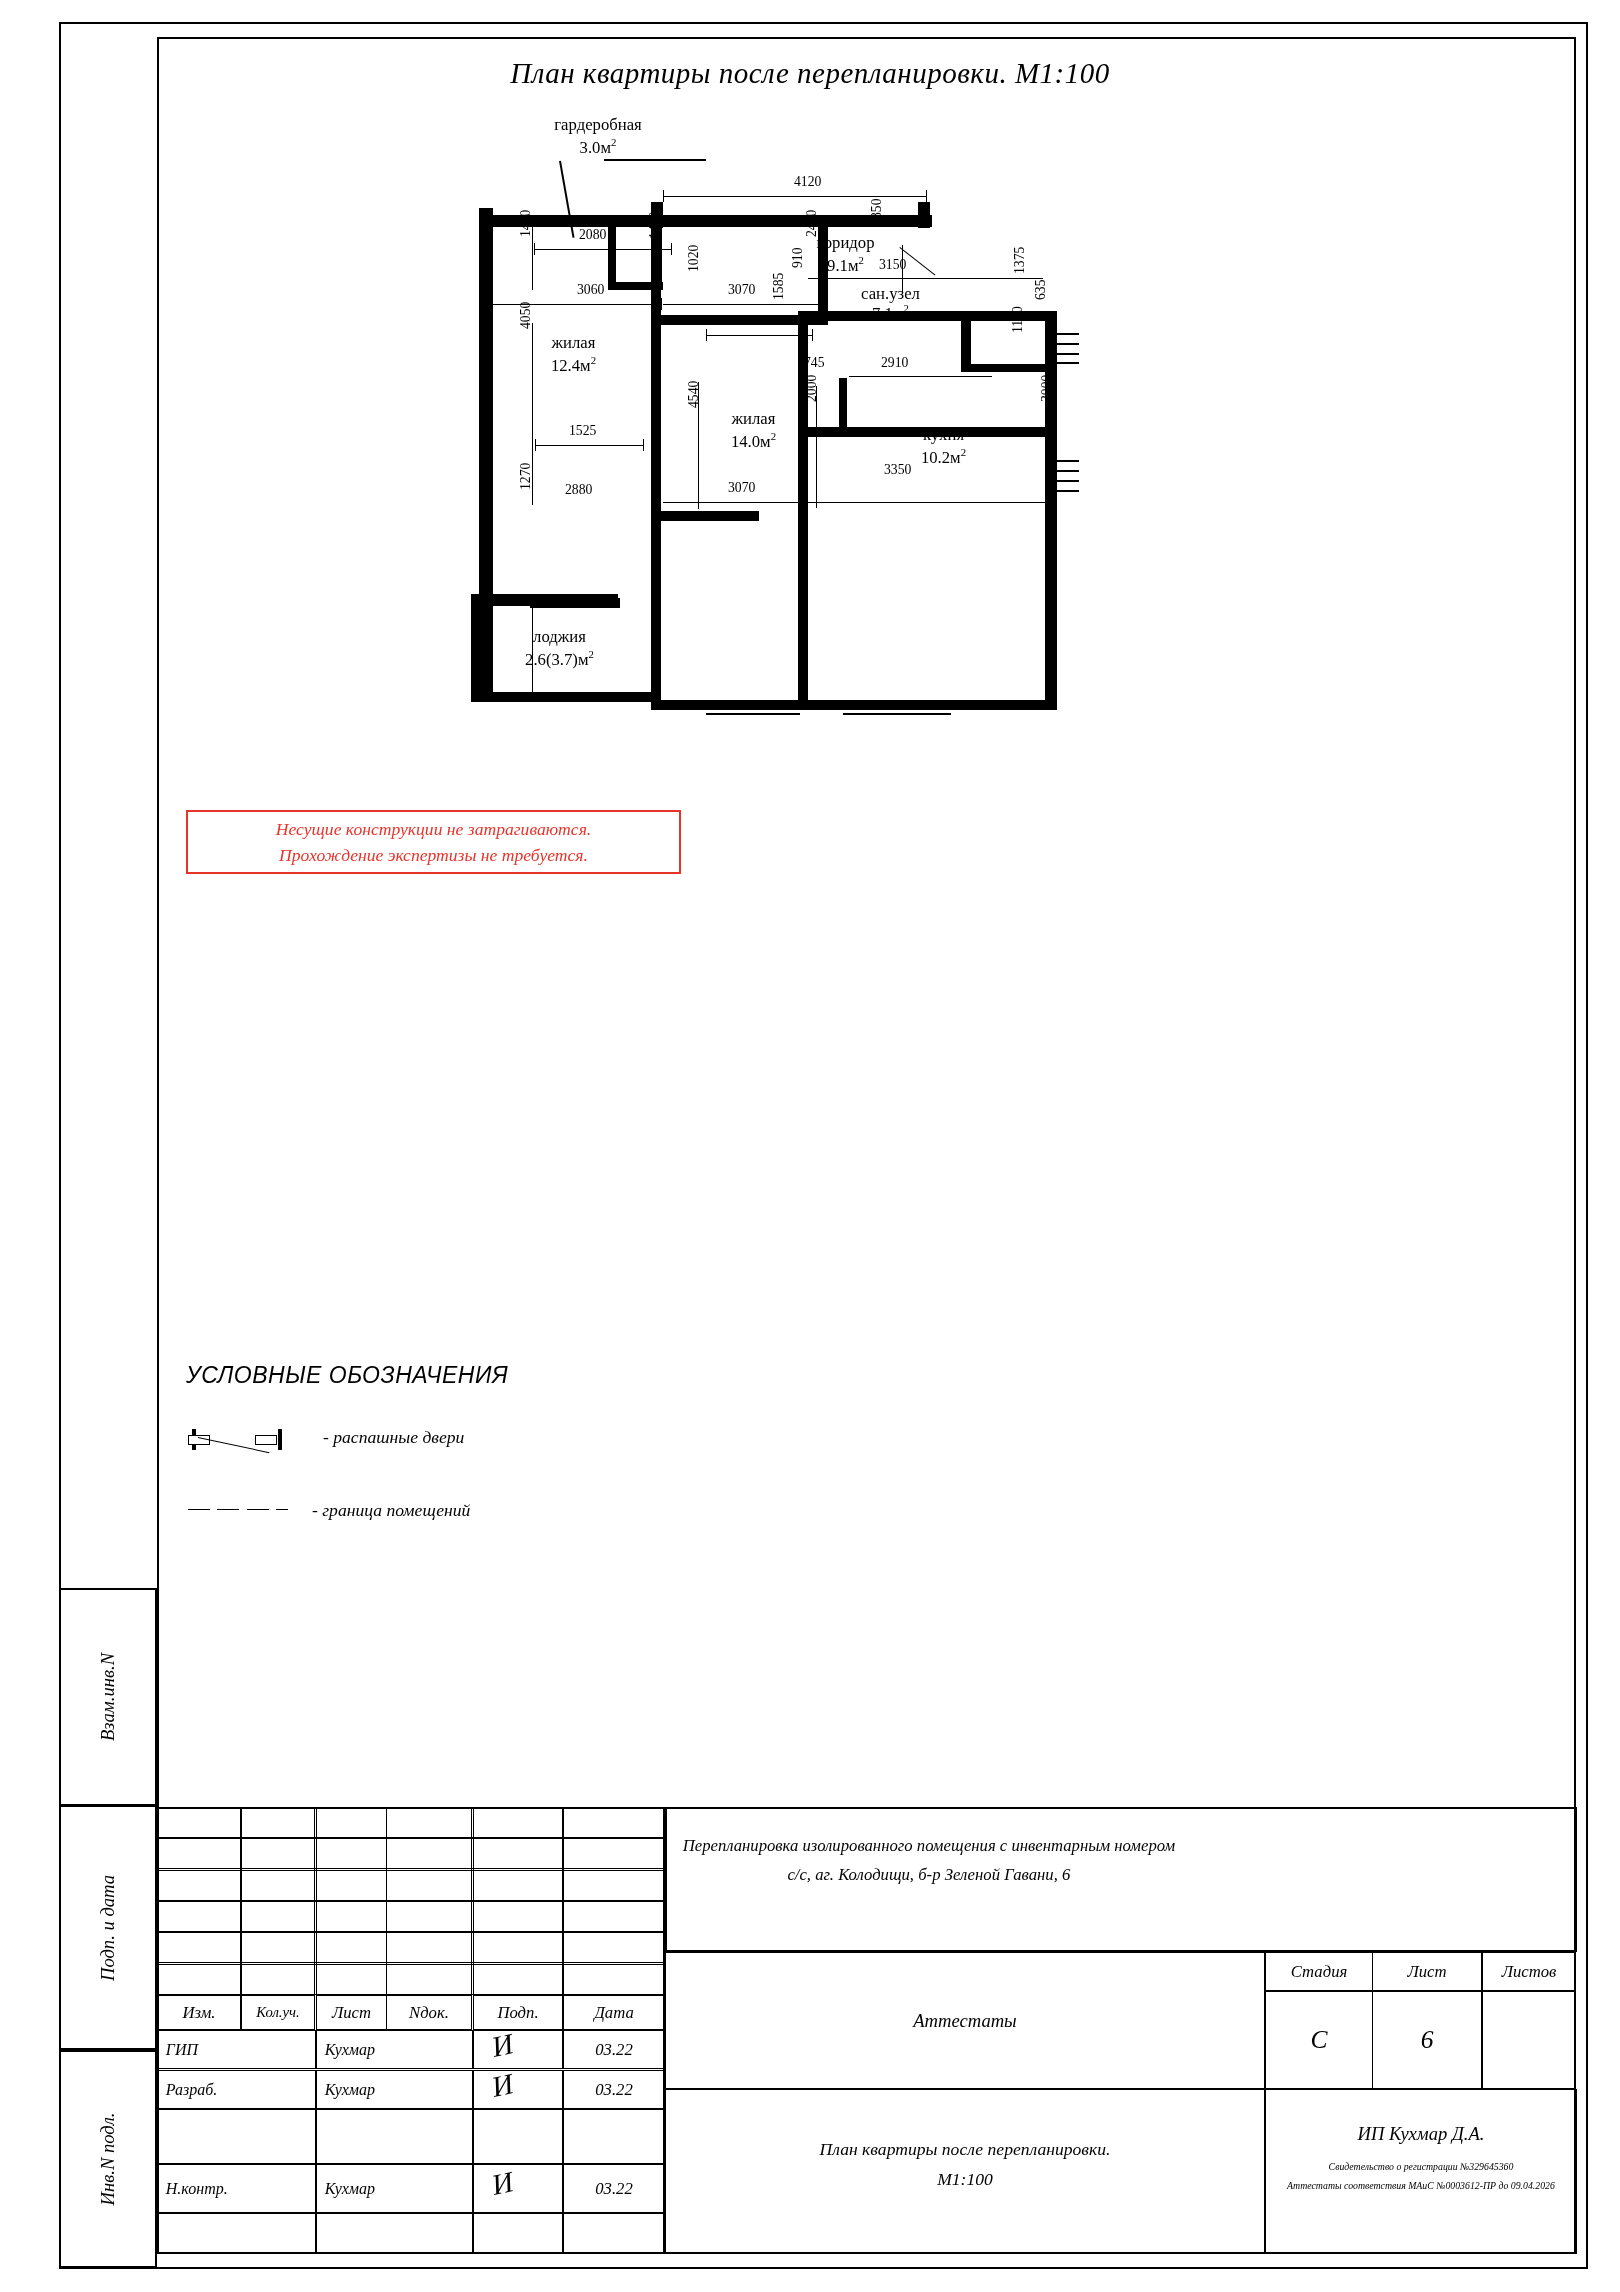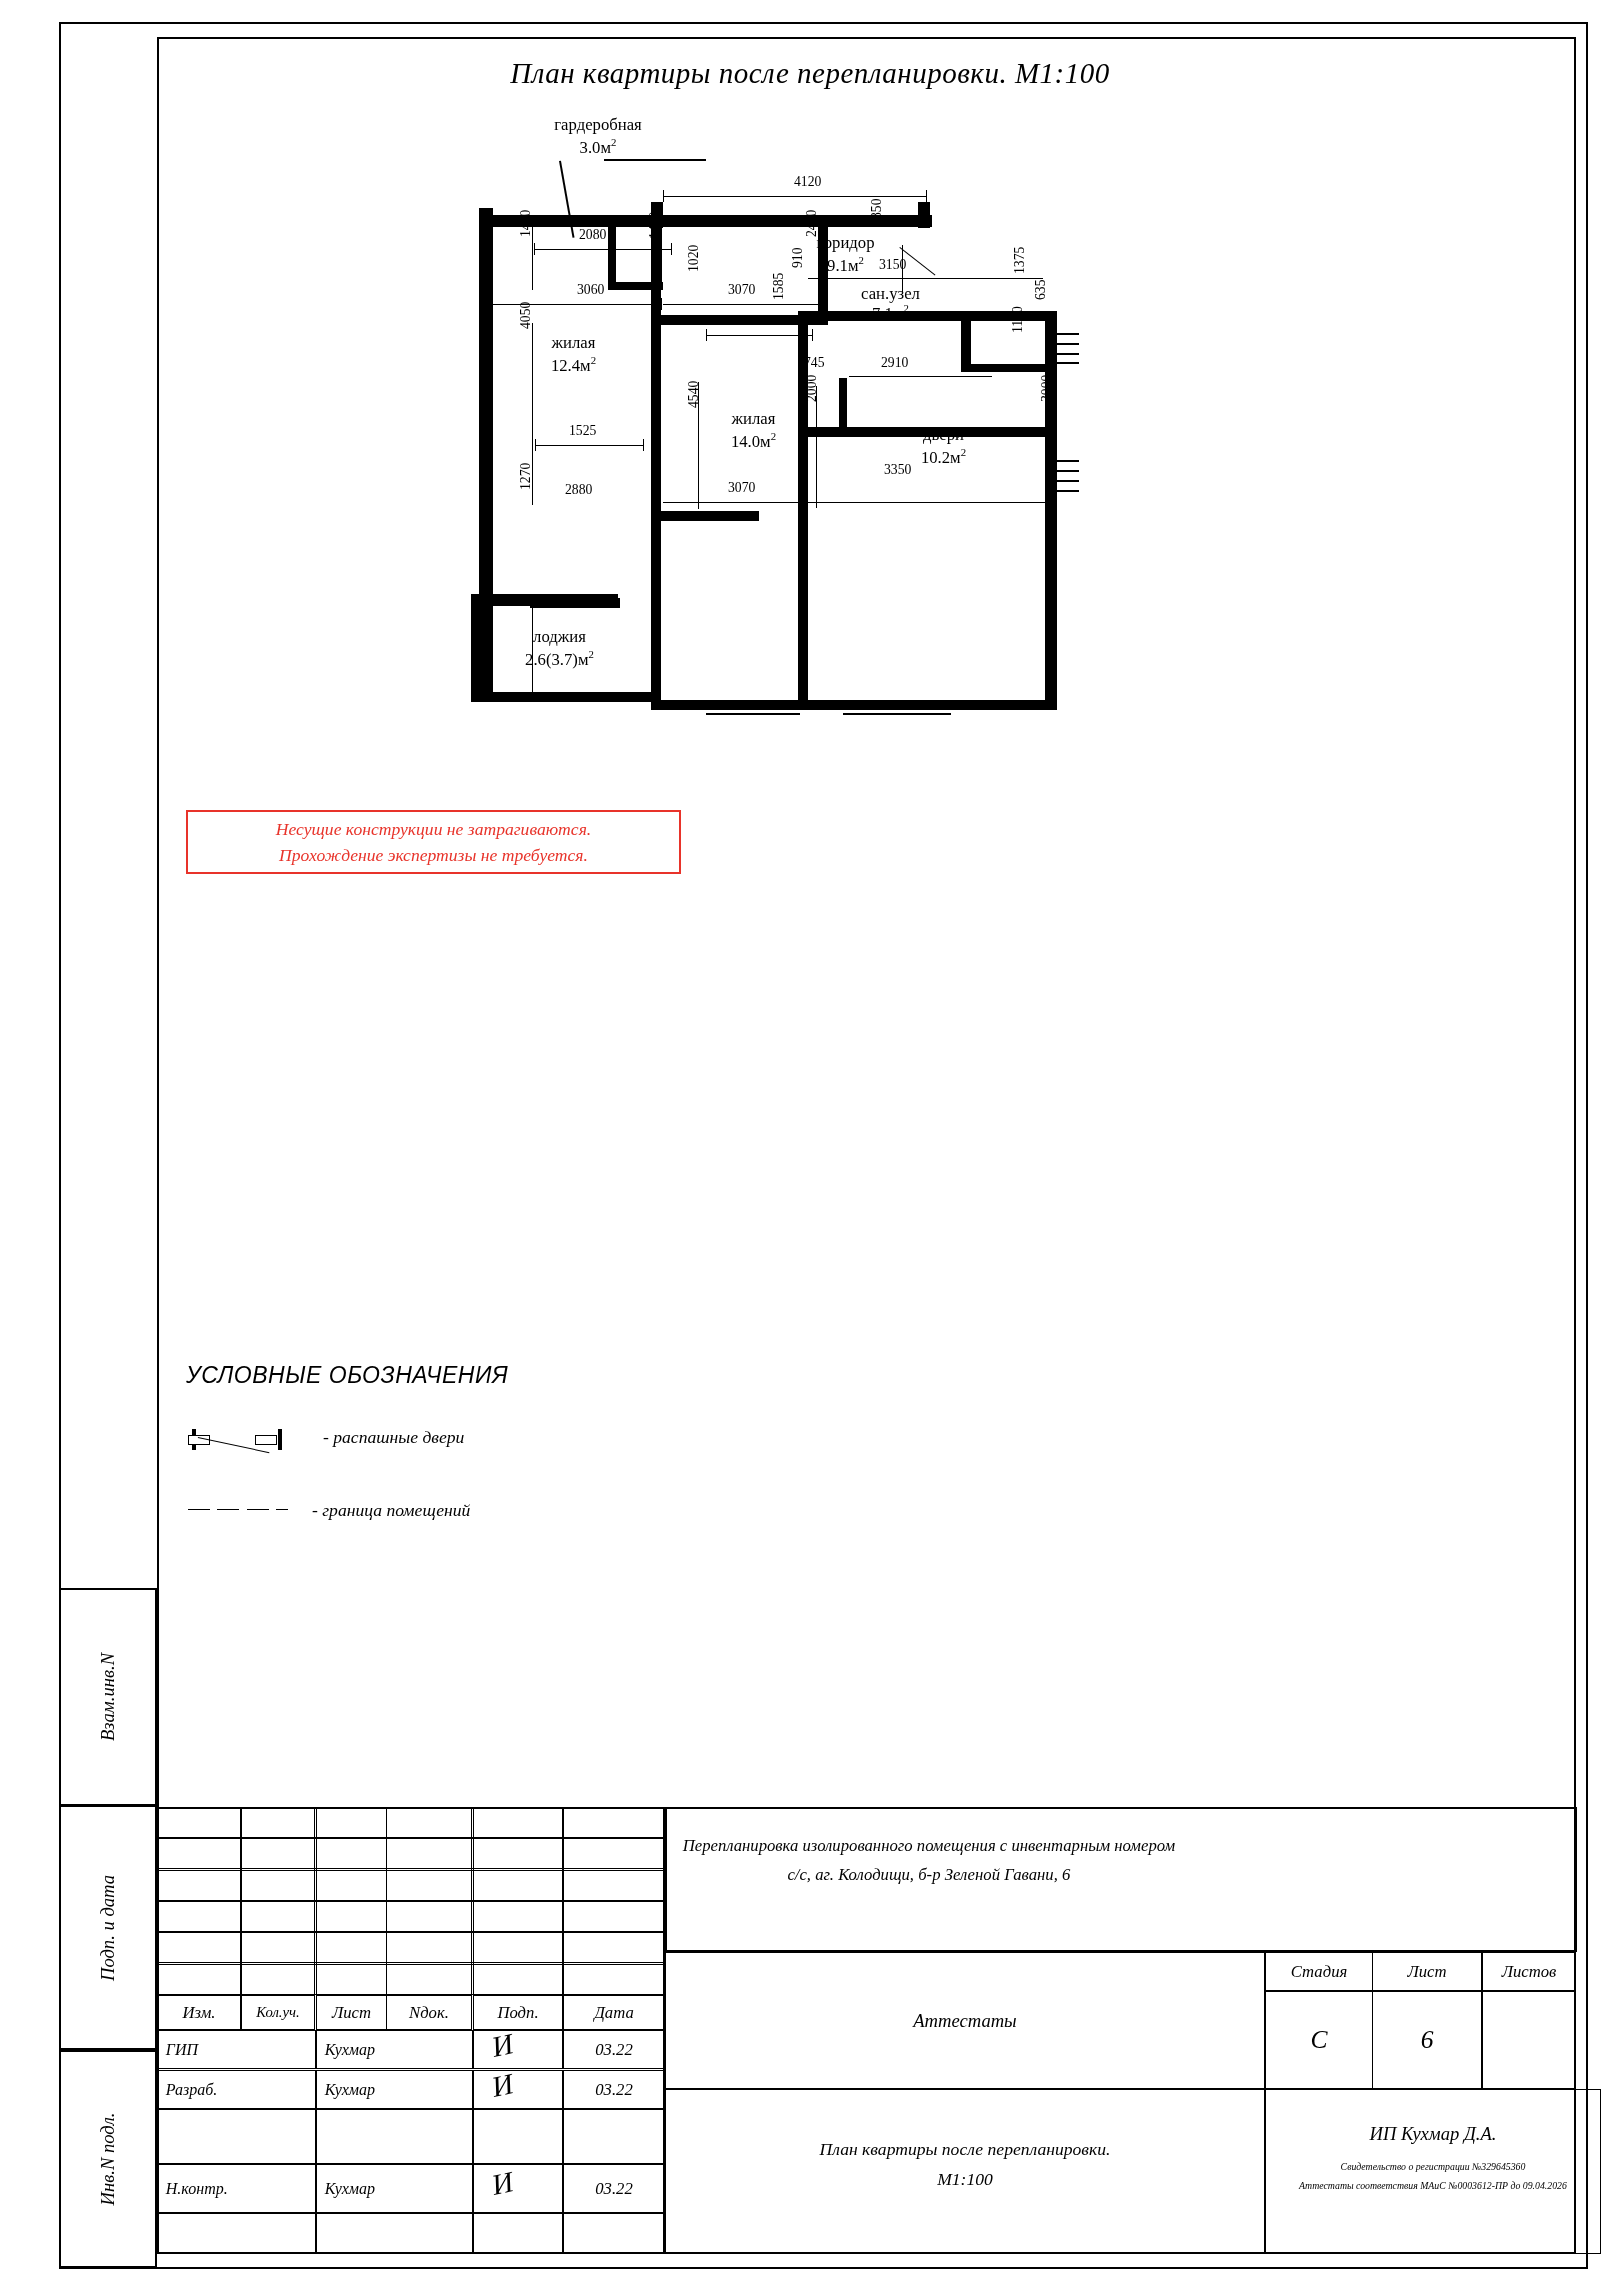--- a/index.html
+++ b/index.html
@@ -137,21 +137,21 @@
     </div>
     <div class="rm" style="left:98px;top:196px;width:127px;">
       <div>жилая</div>
       <div><span>12.4м</span><sup>2</sup></div>
     </div>
     <div class="rm" style="left:278px;top:272px;width:127px;">
       <div>жилая</div>
       <div><span>14.0м</span><sup>2</sup></div>
     </div>
     <div class="rm" style="left:453px;top:288px;width:157px;">
-      <div>двери</div>
+      <div>кухня</div>
       <div><span>10.2м</span><sup>2</sup></div>
     </div>
     <div class="rm" style="left:69px;top:490px;width:157px;">
       <div>лоджия</div>
       <div><span>2.6(3.7)м</span><sup>2</sup></div>
     </div>
 
     <div class="rm" style="left:78px;top:-21.6px;width:216px;">
       <div>гардеробная</div>
       <div><span>3.0м</span><sup>2</sup></div>
@@ -328,20 +328,20 @@
     <div class="cell ct" style="left:1215px;top:184px;width:110px;height:98px;font-size:25.5px;">6</div>
     <div class="cell ct" style="left:1325px;top:184px;width:94px;height:98px;font-size:25.5px;"></div>
 
     <div class="cell" style="left:508px;top:282px;width:600px;height:165px;">
       <div style="position:absolute;left:0;right:0;top:45px;text-align:center;font-style:italic;font-size:17.6px;line-height:1.7;">
         <div>План квартиры после перепланировки.</div>
         <div>М1:100</div>
       </div>
     </div>
 
-    <div class="cell" style="left:1108px;top:282px;width:336px;height:165px;">
+    <div class="cell" style="left:1108px;top:282px;width:312px;height:165px;">
       <div style="position:absolute;left:0;right:0;top:33px;text-align:center;font-style:italic;font-size:18.6px;">ИП Кухмар Д.А.</div>
       <div style="position:absolute;left:0;right:0;top:71px;text-align:center;font-style:italic;font-size:9.8px;">Свидетельство о регистрации  №329645360</div>
       <div style="position:absolute;left:0;right:0;top:90px;text-align:center;font-style:italic;font-size:9.8px;">Аттестаты соответствия МАиС  №0003612-ПР до 09.04.2026</div>
     </div>
   </div>
 </div>
 
 
 </body></html>

